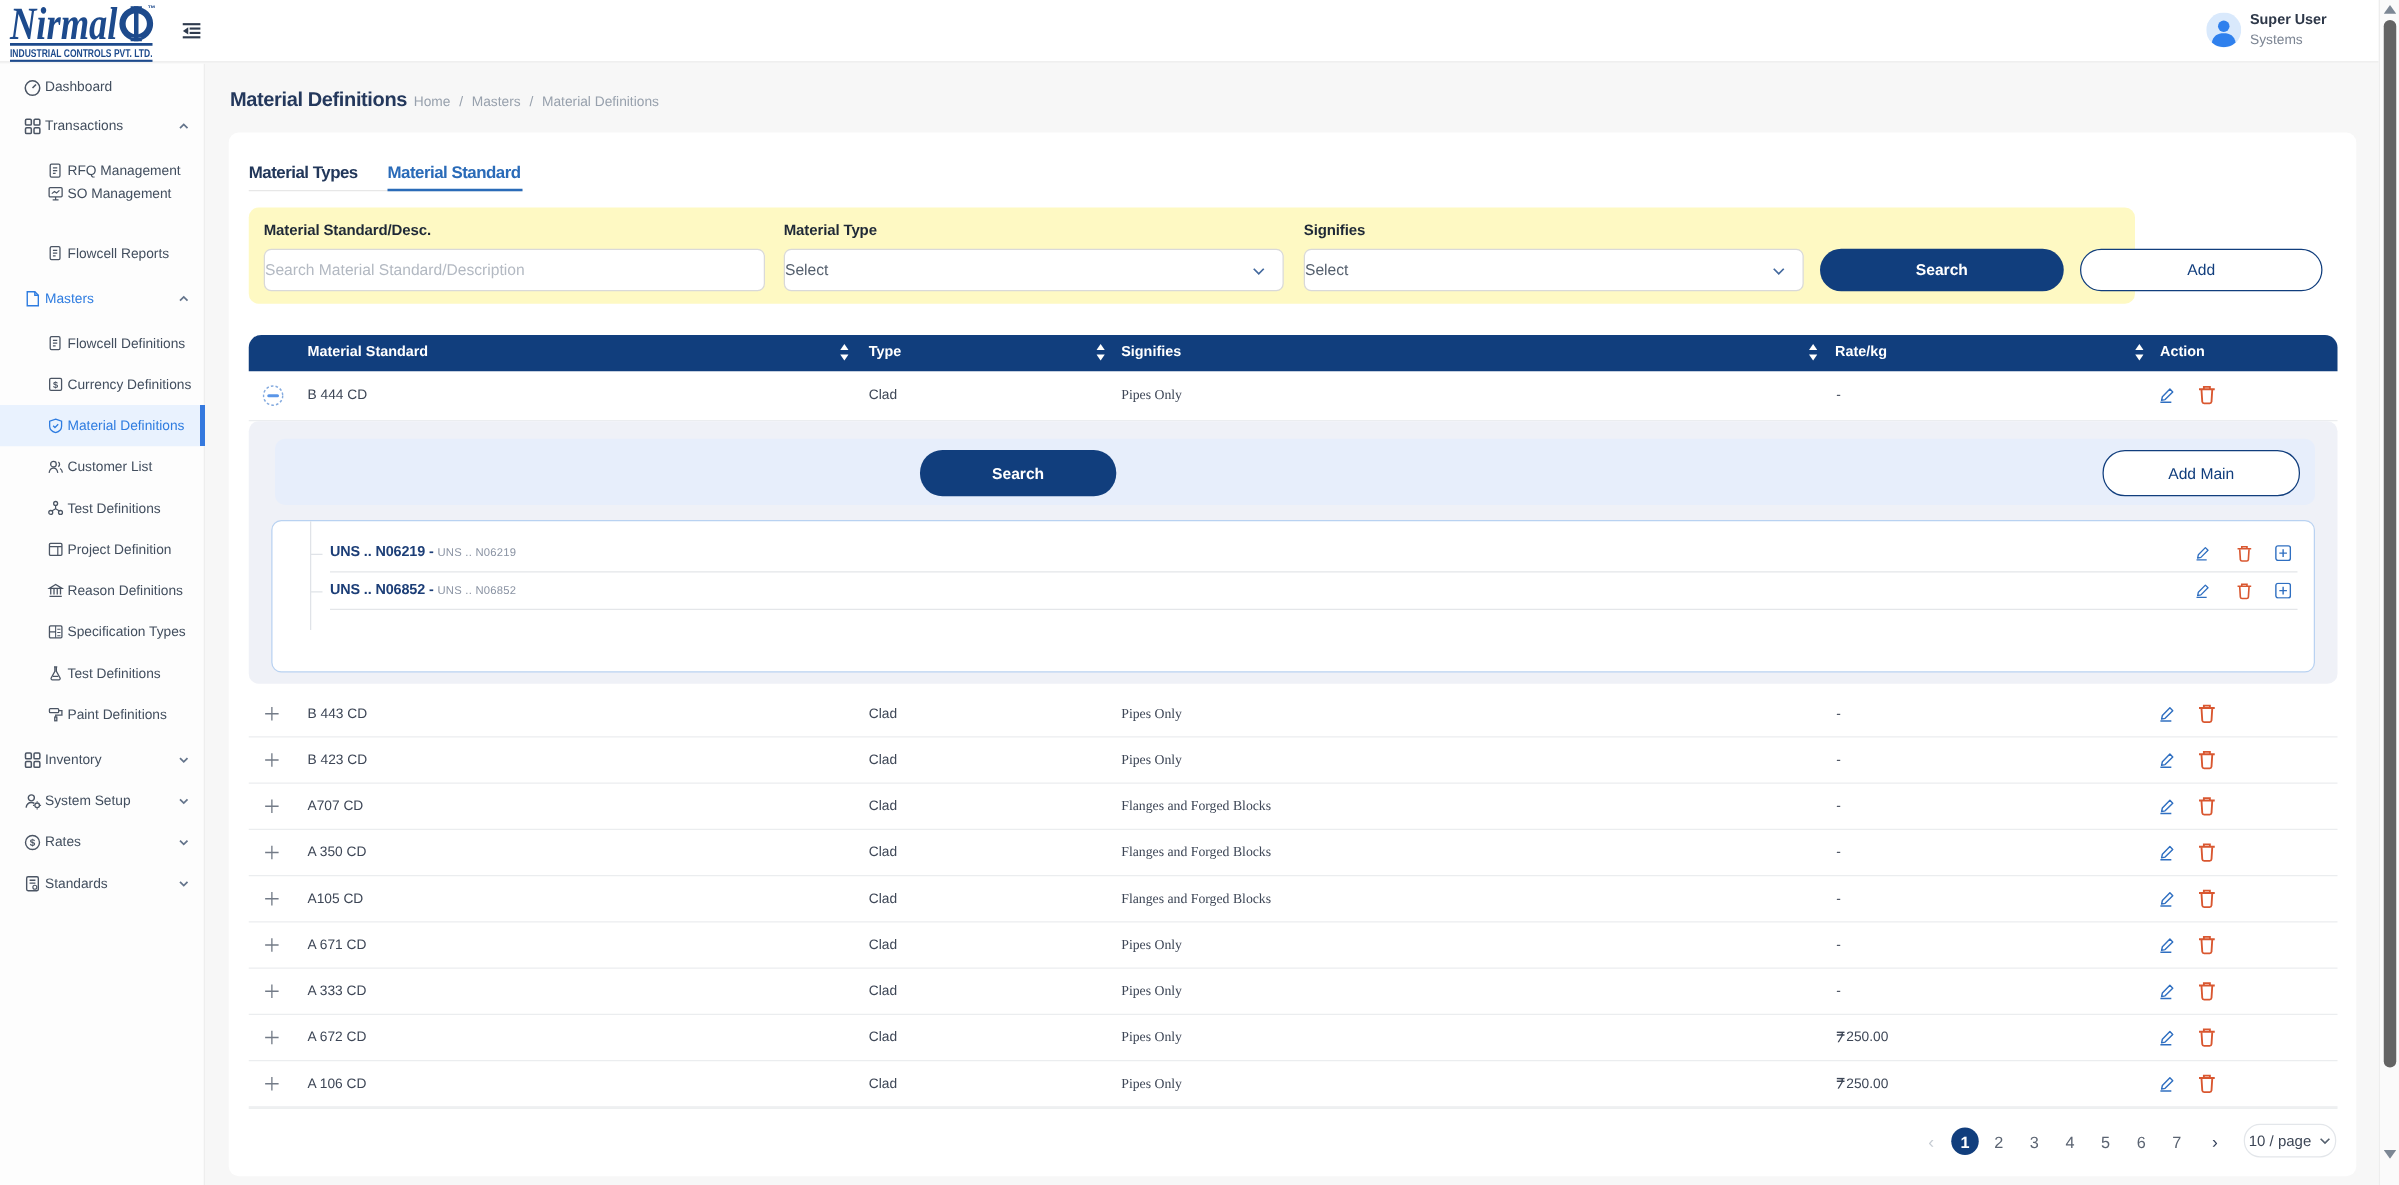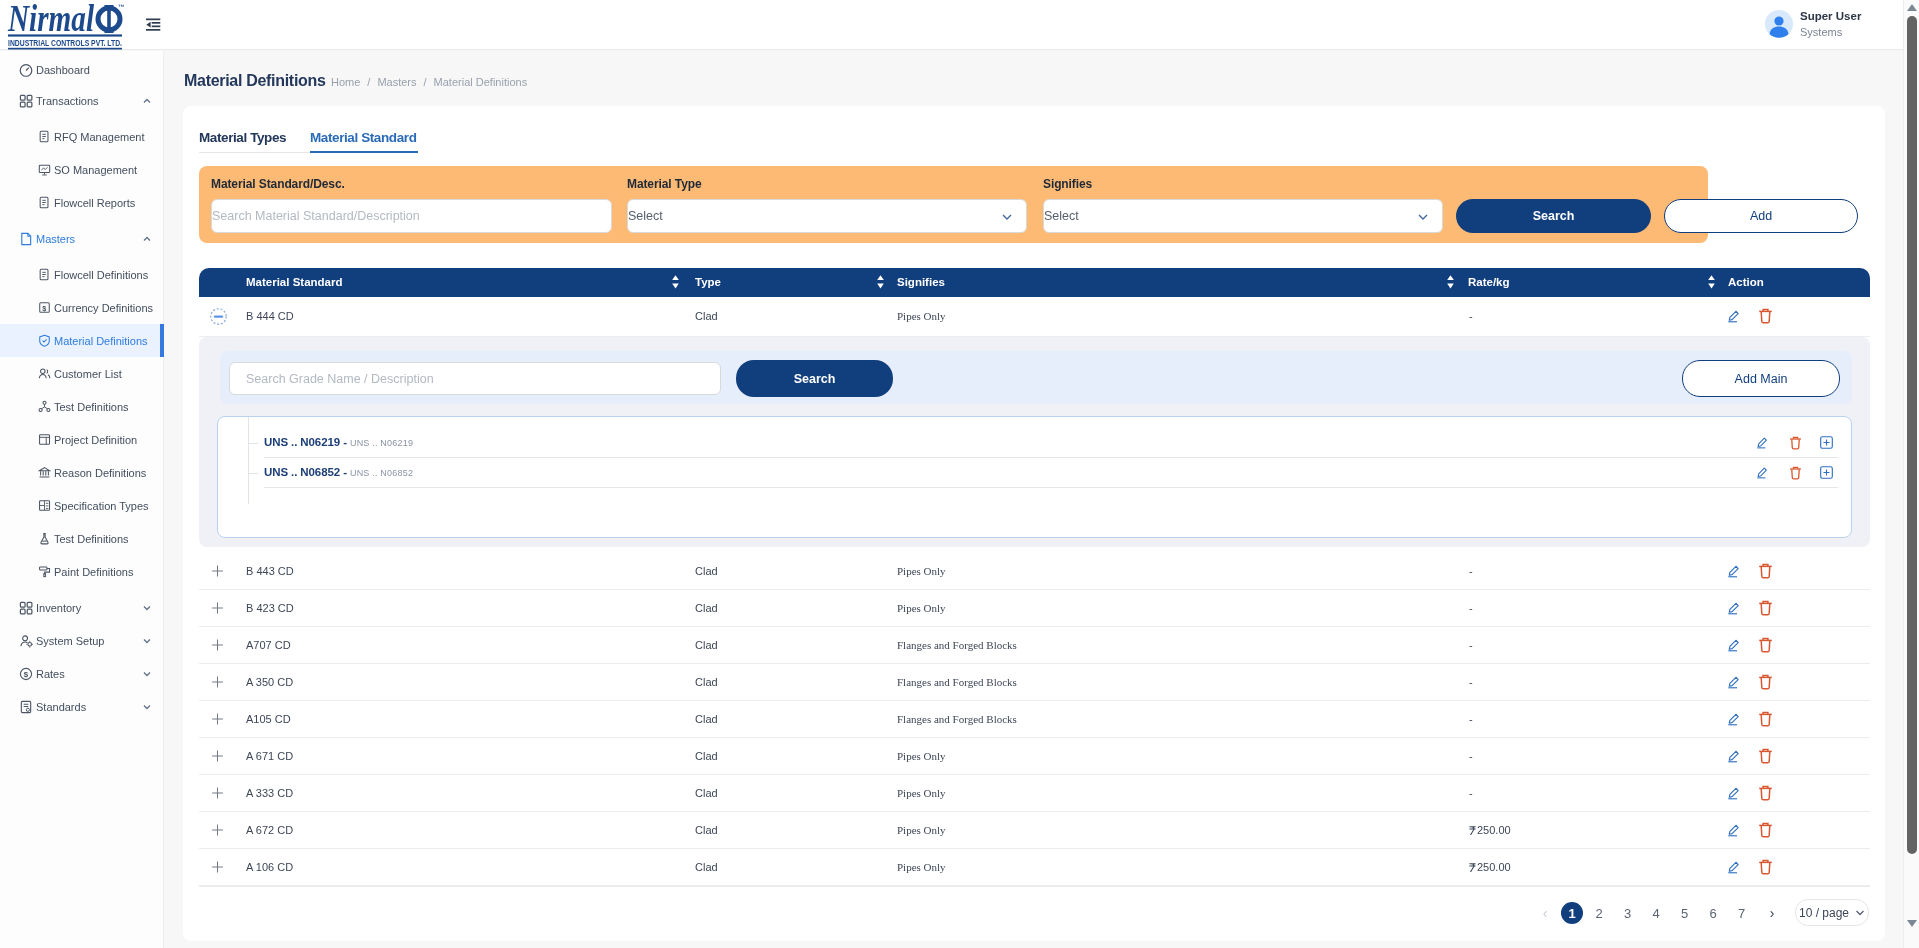--- a/index.html
+++ b/index.html
@@ -22,21 +22,21 @@
 
 #title { position:absolute; left:184px; top:72px; font-size:16px; font-weight:bold; letter-spacing:-0.3px; color:#24385c; }
 #crumb { position:absolute; left:331px; top:76px; font-size:11px; color:#98a1ad; }
 #card { position:absolute; left:183px; top:106px; width:1702px; height:835px; background:#fff; border-radius:8px; }
 
 .tab1 { position:absolute; left:16px; top:24px; font-size:13.5px; font-weight:bold; letter-spacing:-0.4px; color:#22375a; }
 .tab2 { position:absolute; left:127px; top:24px; font-size:13.5px; font-weight:bold; letter-spacing:-0.4px; color:#2a6bb8; }
 .tabline { position:absolute; left:16px; top:46px; width:219px; height:1px; background:#e7e7e7; }
 .inkbar { position:absolute; left:127px; top:45px; width:108px; height:2px; background:#2a6bb8; }
 
-#fpanel { position:absolute; left:16px; top:60px; width:1509px; height:77px; background:#fdba74; border-radius:8px; }
+#fpanel { position:absolute; left:16px; top:60px; width:1509px; height:77px; background:#fef9c3; border-radius:8px; }
 .flabel { position:absolute; top:11px; font-size:12px; letter-spacing:-0.1px; font-weight:bold; color:#1f2937; }
 .finput { position:absolute; top:33px; height:34px; background:#fff; border:1px solid #d9d9d9; border-radius:6px; font-size:12.5px; color:#b3b9c2; display:flex; align-items:center; }
 .fsel { color:#55606e; }
 .fsel .vv { position:absolute; right:13px; top:11px; }
 .btn-navy { background:#113e7d; color:#fff; border-radius:18px; display:flex; align-items:center; justify-content:center; font-size:12.5px; font-weight:bold; }
 .btn-line { background:#fff; color:#113e7d; border:1px solid #113e7d; border-radius:18px; display:flex; align-items:center; justify-content:center; font-size:12.5px; }
 
 #thead { position:absolute; left:16px; top:162px; width:1671px; height:29px; background:#113e7d; border-radius:10px 10px 0 0; }
 .th { position:absolute; top:8px; font-size:11.5px; font-weight:bold; color:#fff; }
 .sorter { position:absolute; top:7px; width:7px; height:14px; }
@@ -129,21 +129,21 @@
         <path d="M2 6.5 L5 3.5 L8 6.5" fill="none" stroke="#64748b" stroke-width="1.4"></path>
       </svg>
     </div>
     <div class="sb-item sub" style="top:69px">
       <svg class="ic" viewBox="0 0 15 15">
         <rect x="2.5" y="1.5" width="9" height="12" rx="1.2" fill="none" stroke="#4b5564" stroke-width="1.2"></rect>
         <path d="M5 5 h4 M5 7.5 h4 M5 10 h2.5" stroke="#4b5564" stroke-width="1.1"></path>
       </svg>
       <span class="tx">RFQ Management</span>
     </div>
-    <div class="sb-item sub" style="top:102px">
+    <div class="sb-item sub" style="top:87px">
       <svg class="ic" viewBox="0 0 15 15">
         <rect x="1.5" y="2.5" width="12" height="8.5" rx="1" fill="none" stroke="#4b5564" stroke-width="1.2"></rect>
         <path d="M7.5 11 v2.2 M4.8 13.8 h5.4 M4 8 l2.4-2 2 1.4 2.6-2.4" stroke="#4b5564" stroke-width="1.1" fill="none"></path>
       </svg>
       <span class="tx">SO Management</span>
     </div>
     <div class="sb-item sub" style="top:135px">
       <svg class="ic" viewBox="0 0 15 15">
         <rect x="2.5" y="1.5" width="9" height="12" rx="1.2" fill="none" stroke="#4b5564" stroke-width="1.2"></rect>
         <path d="M5 5 h4 M5 7.5 h4 M5 10 h2.5" stroke="#4b5564" stroke-width="1.1"></path>
@@ -348,21 +348,20 @@
       </svg>
       <svg class="act-trash" viewBox="0 0 15 16">
         <path d="M1.2 3.4 h12.6" stroke="#d95730" stroke-width="1.5"></path>
         <path d="M5.1 3.2 V1.5 h4.8 v1.7" fill="none" stroke="#d95730" stroke-width="1.5"></path>
         <path d="M3.2 3.8 l0.6 9.6 a1.5 1.5 0 0 0 1.5 1.3 h4.4 a1.5 1.5 0 0 0 1.5-1.3 l0.6-9.6" fill="none" stroke="#d95730" stroke-width="1.5"></path>
       </svg>
     </div>
 
   <div id="exp">
     <div id="exp-strip"></div>
-    <div id="exp-input">Search Grade Name / Description</div>
     <div id="exp-search" class="btn-navy">Search</div>
     <div id="exp-addmain" class="btn-line">Add Main</div>
     <div id="exp-box">
         <div class="uns-trunk"></div>
         <div class="uns-row" style="top:11px">
     <div class="uns-conn"></div>
     <div class="uns-b">UNS .. N06219 - <span class="uns-g">UNS .. N06219</span></div>
     <svg class="sa-pen" viewBox="0 0 16 16">
             <path d="M10.2 2.6 l2.6 2.6 -7 7 -3.2 0.7 0.7-3.3 Z" fill="none" stroke="#2f6fc1" stroke-width="1.3" stroke-linejoin="round"></path>
             <path d="M1.5 14.6 h10" stroke="#2f6fc1" stroke-width="1.3"></path>

